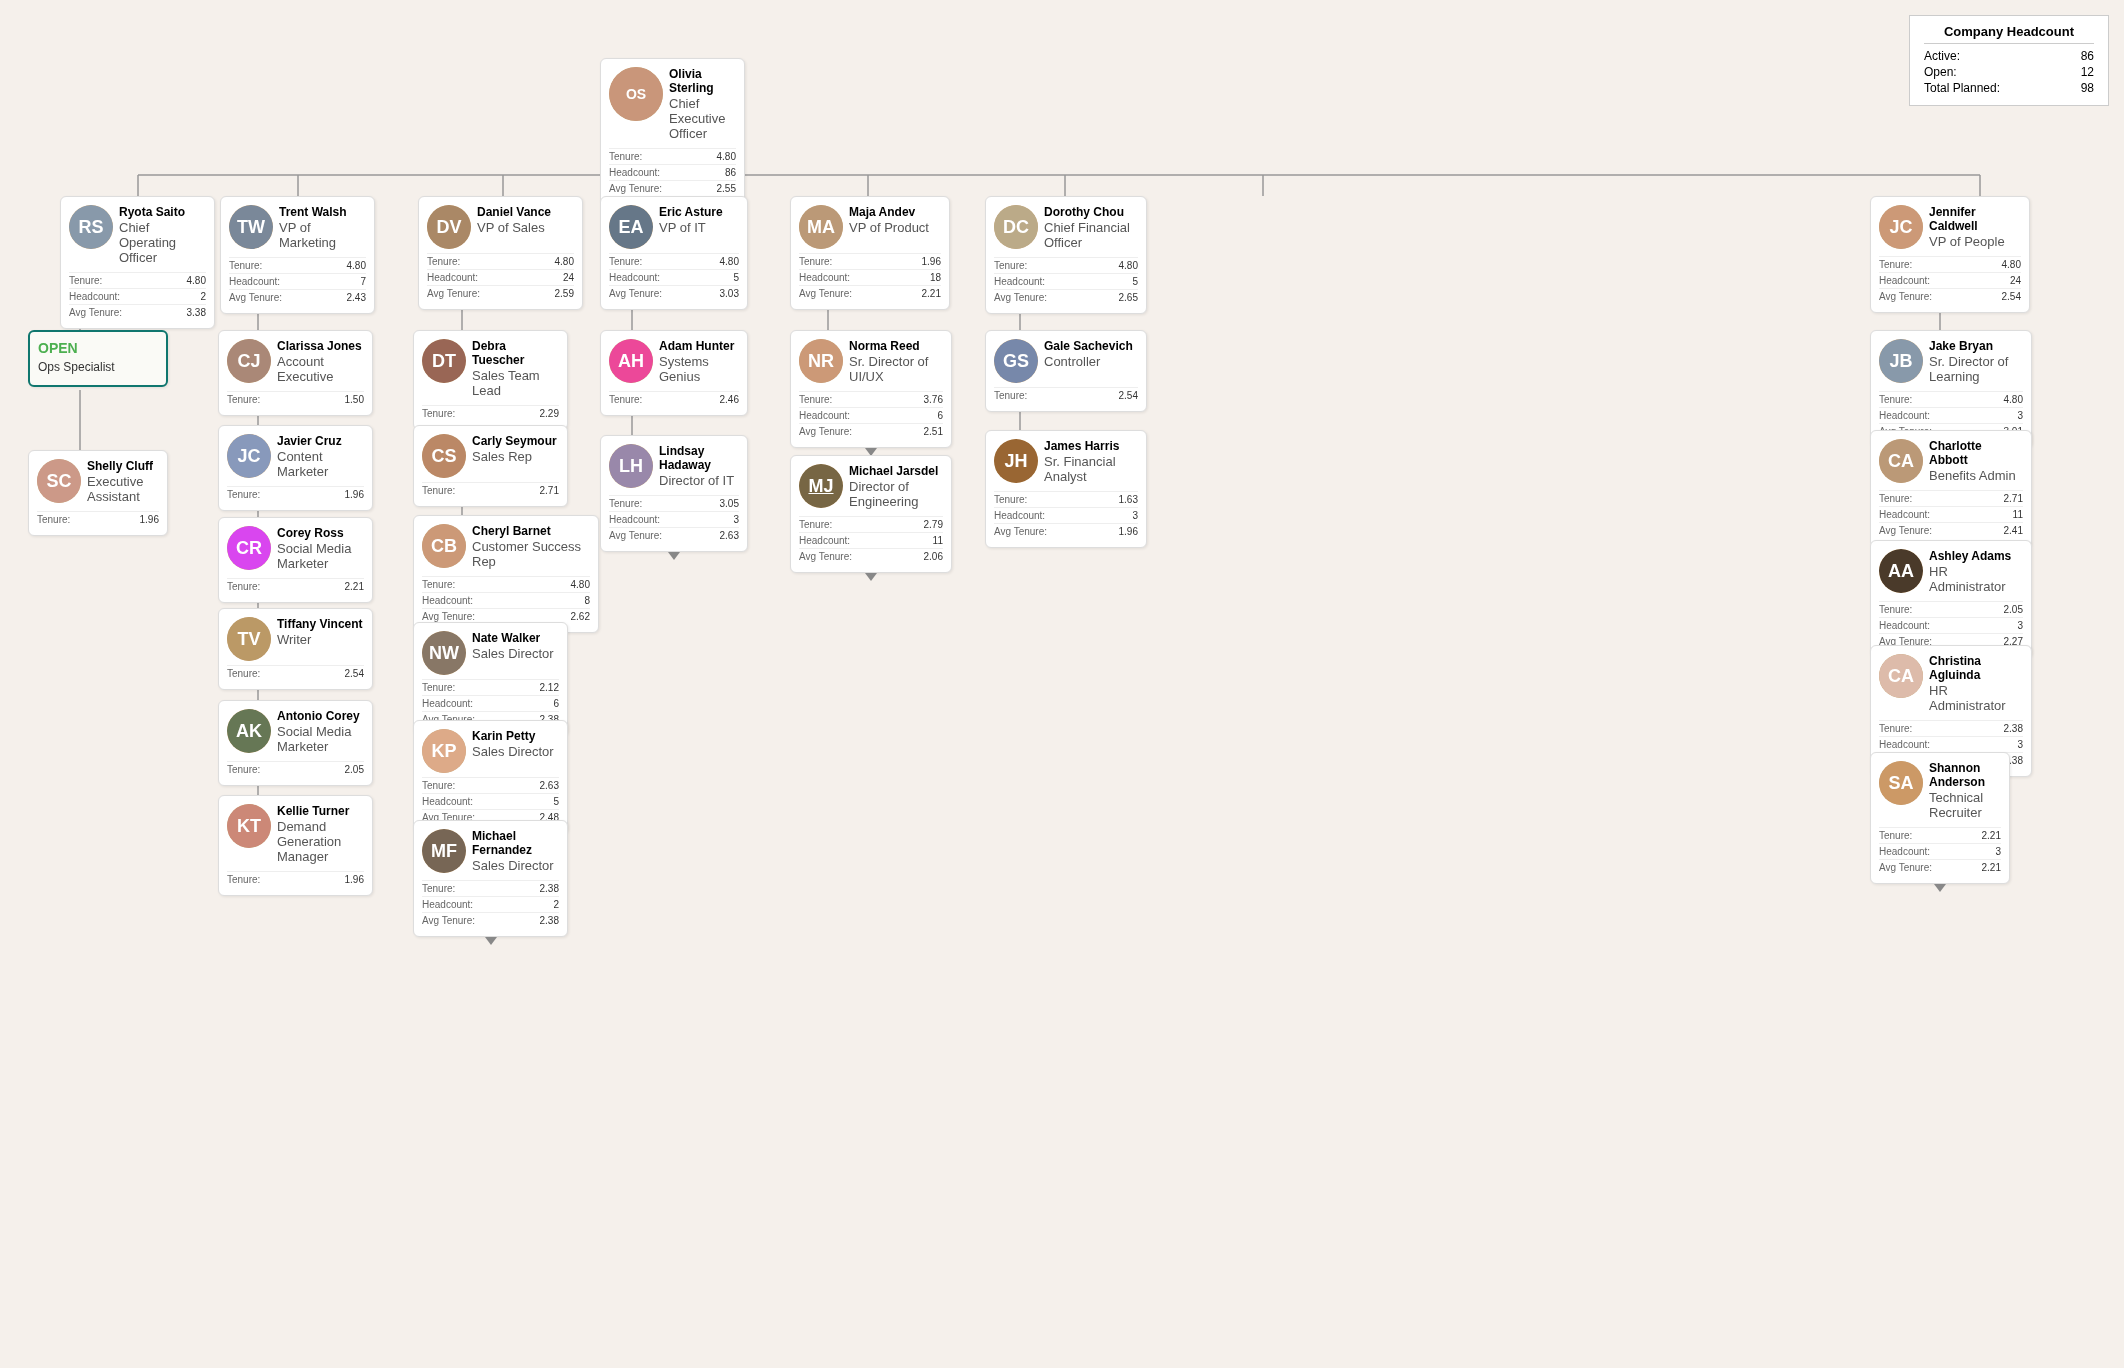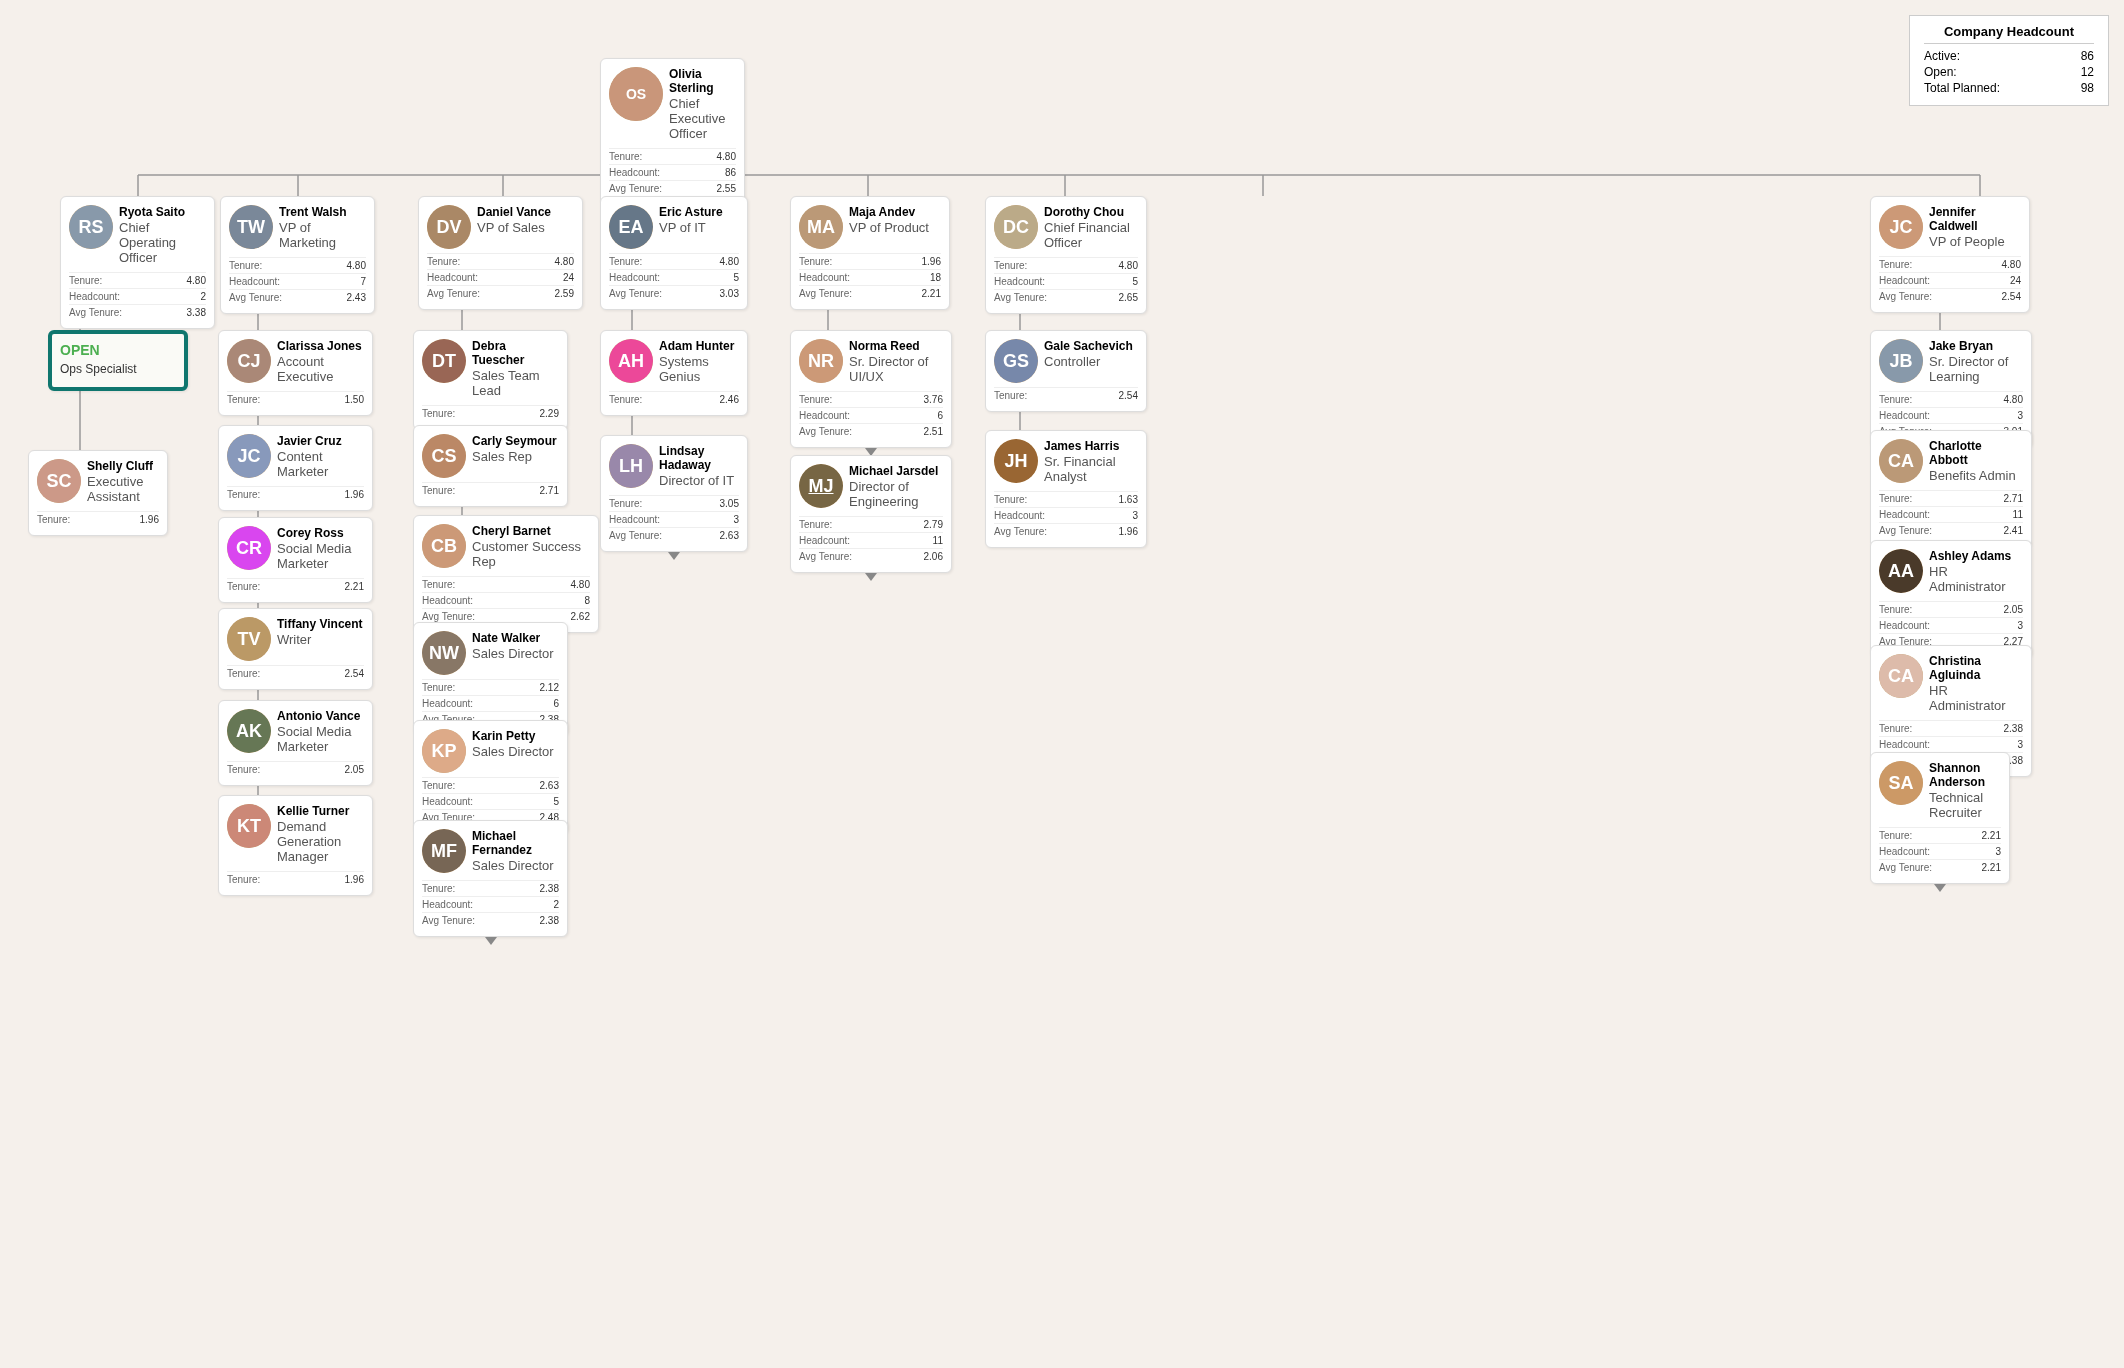--- a/index.html
+++ b/index.html
@@ -48,22 +48,21 @@
     .card {
       background: white;
       border: 1px solid #ddd;
       border-radius: 6px;
       padding: 8px;
       position: absolute;
       font-size: 11px;
       box-shadow: 1px 1px 3px rgba(0,0,0,0.08);
     }
     .card.open-card {
-      border: 4px solid #0f766e;
-      margin-left: 20px;
+      border: 2px solid #0f766e;
     }
 
     .card-top {
       display: flex;
       align-items: flex-start;
       gap: 6px;
       width: 100%;
     }
 
     .avatar {
@@ -541,21 +540,21 @@
       </div>
     </div>
   </div>
 
   <div class="card" style="left:218px; top:700px; width:155px;">
     <div class="card-top">
       <div class="avatar">
         <div class="avatar-placeholder" style="background:#667755;">AK</div>
       </div>
       <div>
-        <div class="card-name">Antonio Vance</div>
+        <div class="card-name">Antonio Corey</div>
         <div class="card-title">Social Media Marketer</div>
       </div>
     </div>
     <div class="card-stats">
       <div class="stat-row">
         <span class="stat-label">Tenure:</span>
         <span class="stat-value">2.05</span>
       </div>
     </div>
   </div>

